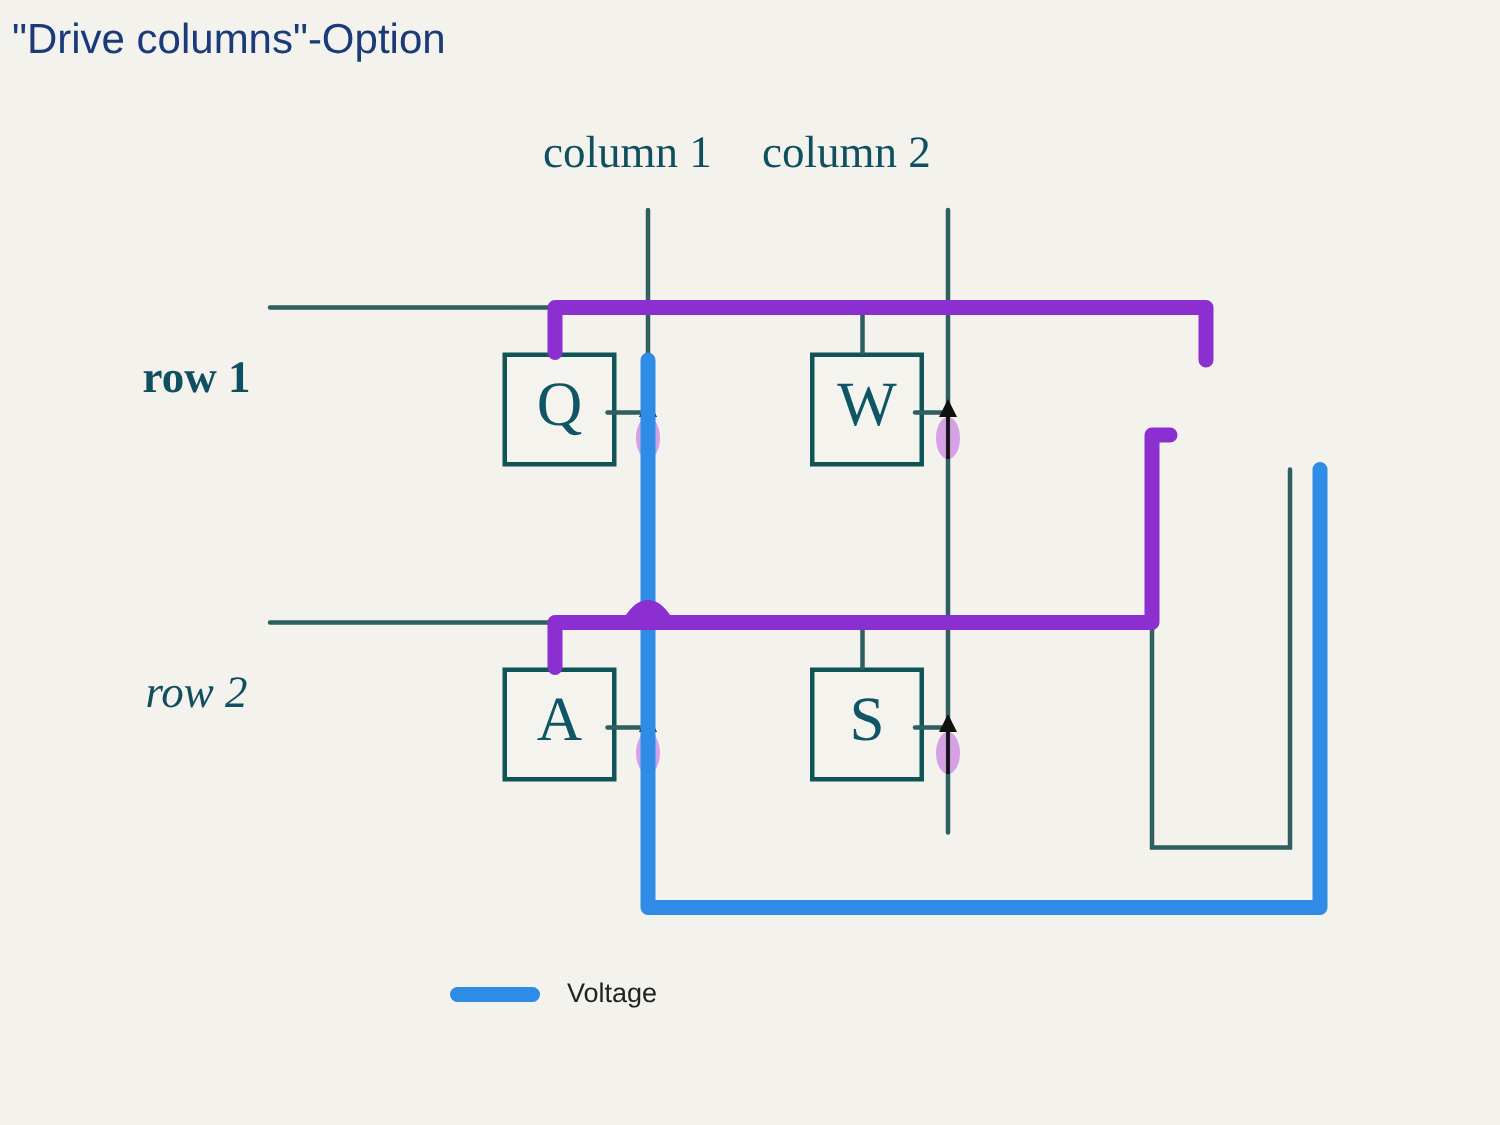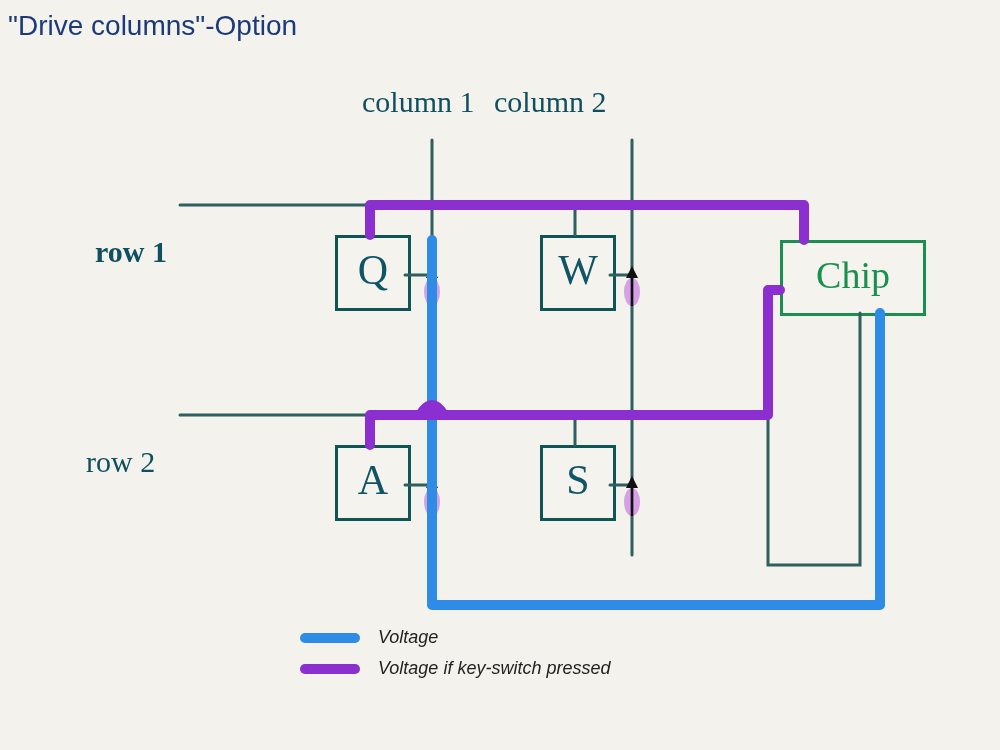--- a/index.html
+++ b/index.html
@@ -48,22 +48,21 @@
     color: #1a8f4f;
     font-family: "Comic Sans MS", "Segoe Script", cursive;
     font-size: 38px;
     text-align: center;
     line-height: 64px;
     background: rgba(255,255,255,0.1);
   }
   .legend {
     position: absolute;
     left: 300px;
-    top: 627px;
-    font-style: italic;
+    top: 652px;
   }
   .legend-row {
     display: flex;
     align-items: center;
     margin-bottom: 10px;
   }
   .swatch {
     width: 60px;
     height: 10px;
     border-radius: 5px;
@@ -83,30 +82,29 @@
   }
 </style>
 </head>
 <body>
 
 <div class="canvas">
 
   <div class="title" style="left:8px; top:10px;">"Drive columns"-Option</div>
 
   <div class="handlabel" style="left:330px; top:85px;margin-left:32px;">column 1</div>
-  <div class="handlabel" style="left:494px; top:85px;">column 2</div>
+  <div class="handlabel" style="left:508px; top:85px;">column 2</div>
   <div class="handlabel" style="left:95px; top:235px;font-weight:bold;">row 1</div>
-  <div class="handlabel" style="left:86px; top:445px;">row 2</div>
+  <div class="handlabel" style="left:97px; top:445px;font-style:italic;">row 2</div>
 
   <div class="keybox" style="left:335px; top:235px;">Q</div>
   <div class="keybox" style="left:540px; top:235px;">W</div>
   <div class="keybox" style="left:335px; top:445px;">A</div>
   <div class="keybox" style="left:540px; top:445px;">S</div>
 
-  <div class="chipbox" style="left:780px; top:240px;">Chip</div>
 
   <svg class="wires" viewBox="0 0 1000 750">
     <defs>
       <marker id="arrowUp" markerWidth="10" markerHeight="10" refX="5" refY="5" orient="auto">
         <path d="M0,10 L5,0 L10,10 Z" fill="#111"></path>
       </marker>
     </defs>
 
     <g stroke="#2f5f5f" stroke-width="3" fill="none" stroke-linecap="round">
 
@@ -160,19 +158,15 @@
 
       <path d="M420 415 Q 432 395 444 415" stroke-width="10"></path>
     </g>
   </svg>
 
   <div class="legend">
     <div class="legend-row">
       <div class="swatch" style="background:#2e8be6"></div>
       <div class="legend-text">Voltage</div>
     </div>
-    <div class="legend-row">
-      <div class="swatch" style="background:#8b2fd1"></div>
-      <div class="legend-text">Voltage if key-switch pressed</div>
-    </div>
   </div>
 
 </div>
 
 </body></html>

